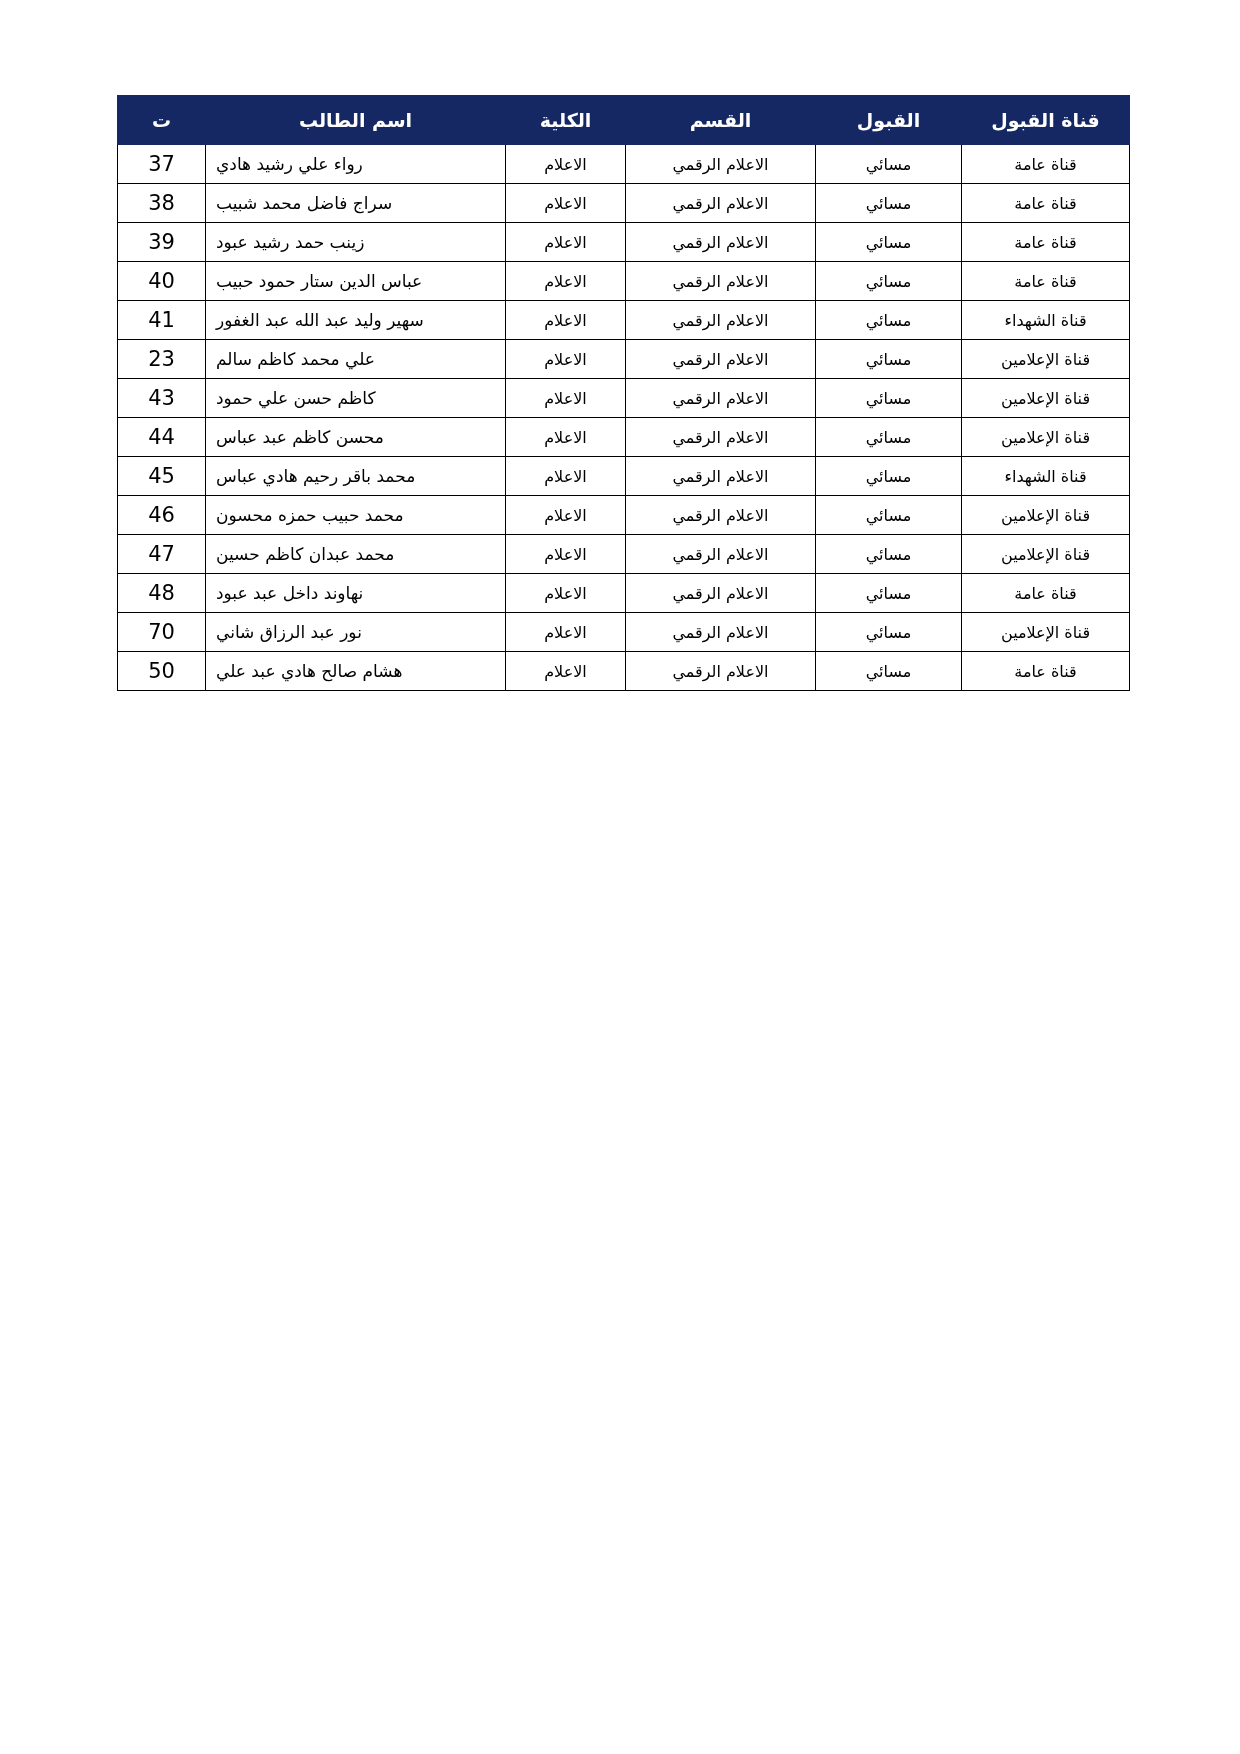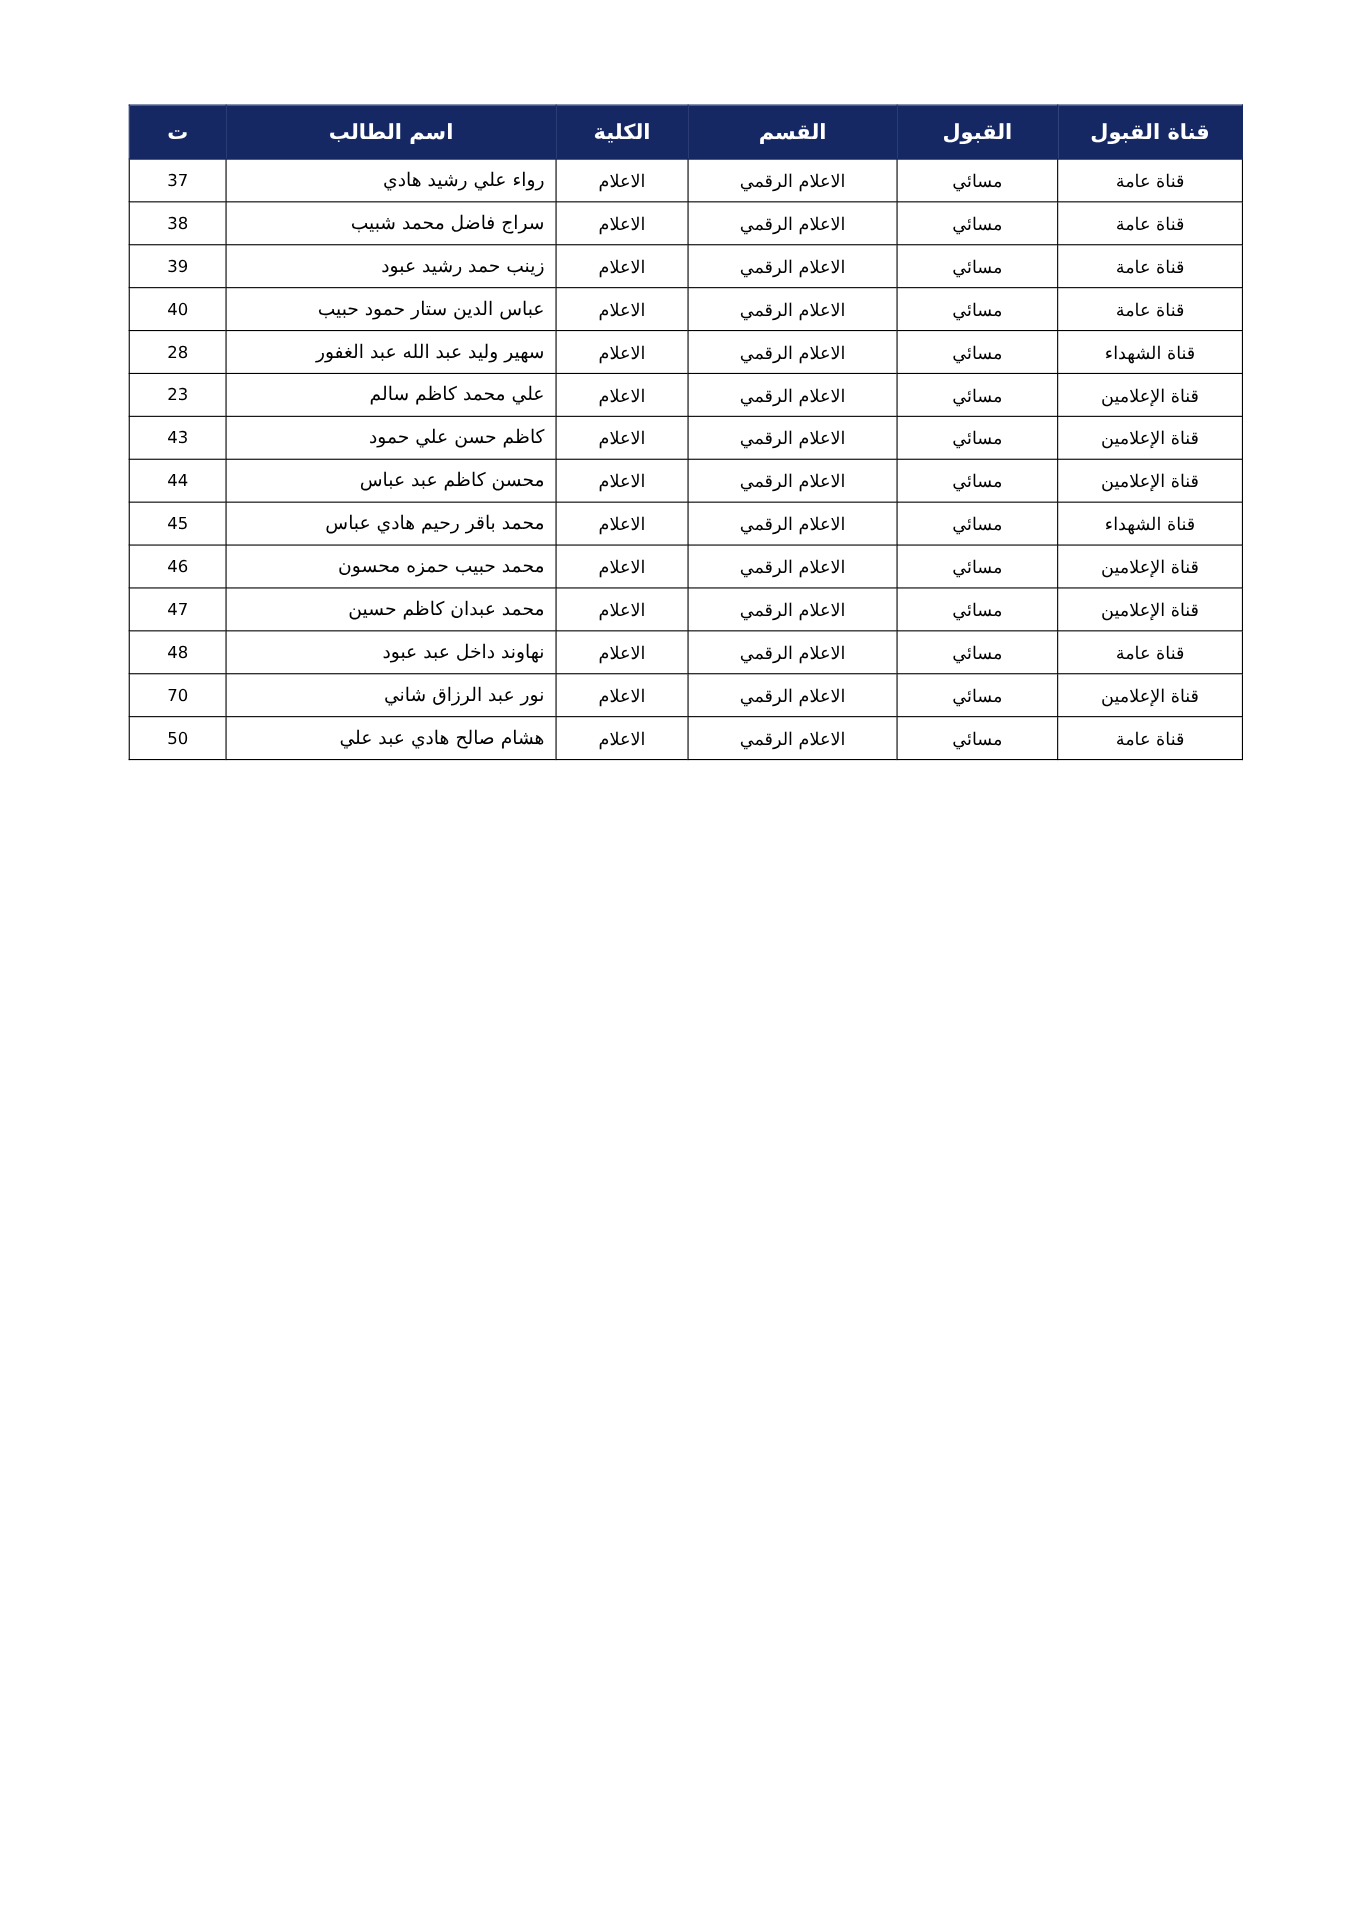--- a/index.html
+++ b/index.html
@@ -49,25 +49,25 @@
     height: 34px;
     font-size: 16px;
     padding: 2px 10px;
     text-align: center;
     vertical-align: middle;
     background: #ffffff;
     white-space: nowrap;
     overflow: hidden;
   }
   table.students tbody td.num {
-    font-size: 15px;
+    font-size: 21px;
     direction: ltr;
   }
   table.students tbody td.name {
-    text-align: right;
+    text-align: left;
     font-size: 17px;
   }
   table.students tbody td.dept,
   table.students tbody td.college,
   table.students tbody td.study,
   table.students tbody td.channel {
     font-size: 16px;
   }
 </style>
 </head>
@@ -125,21 +125,21 @@
           <td class="college">الاعلام</td>
           <td class="name">عباس الدين ستار حمود حبيب</td>
           <td class="num">40</td>
         </tr>
         <tr>
           <td class="channel">قناة الشهداء</td>
           <td class="study">مسائي</td>
           <td class="dept">الاعلام الرقمي</td>
           <td class="college">الاعلام</td>
           <td class="name">سهير وليد عبد الله عبد الغفور</td>
-          <td class="num">28</td>
+          <td class="num">41</td>
         </tr>
         <tr>
           <td class="channel">قناة الإعلامين</td>
           <td class="study">مسائي</td>
           <td class="dept">الاعلام الرقمي</td>
           <td class="college">الاعلام</td>
           <td class="name">علي محمد كاظم سالم</td>
           <td class="num">23</td>
         </tr>
         <tr>

